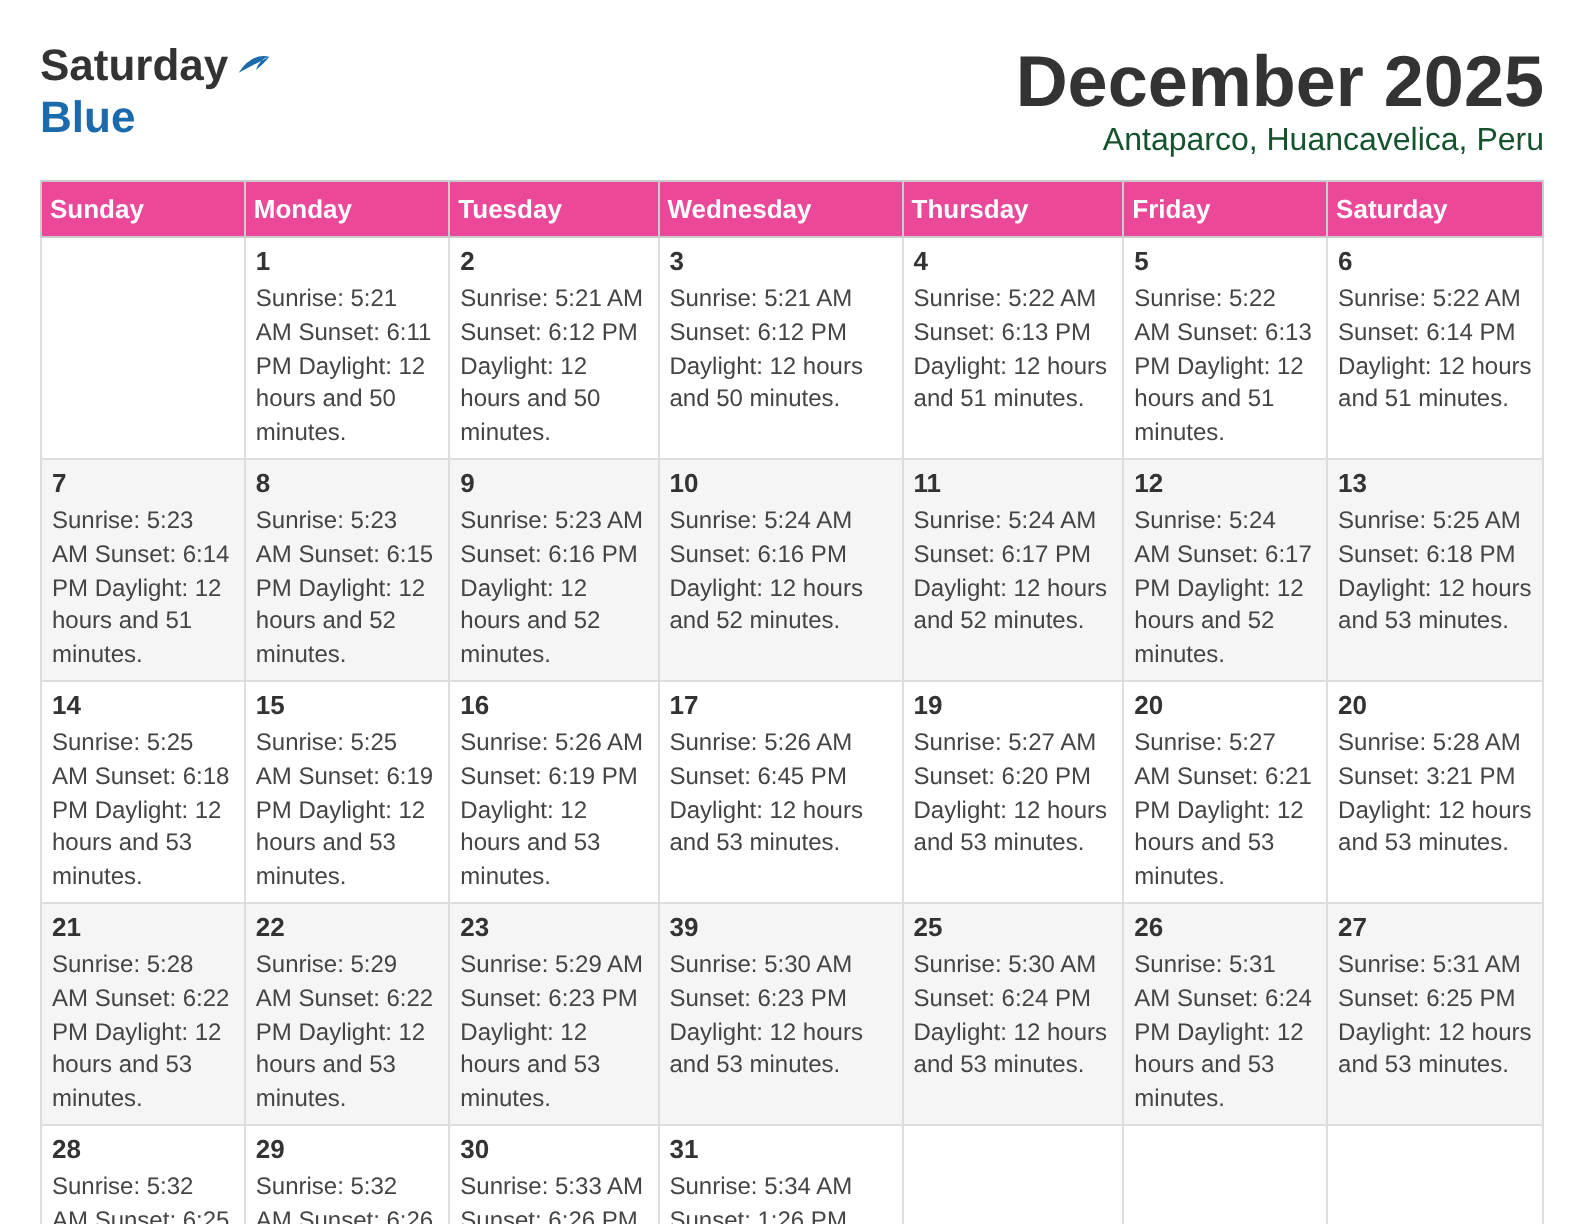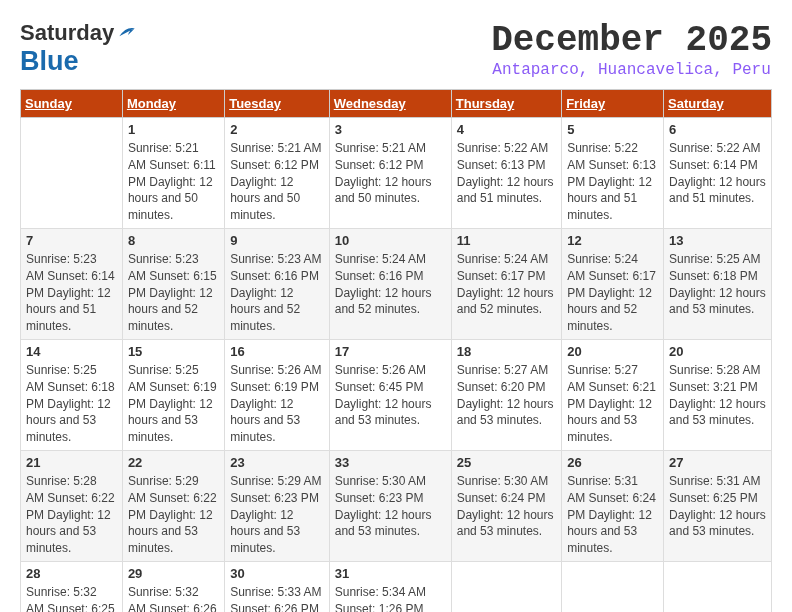--- a/index.html
+++ b/index.html
@@ -24,51 +24,49 @@
     .logo-text {
       display: flex;
       align-items: center;
     }
     .logo-general {
       font-size: 22px;
       font-weight: bold;
       color: #333;
     }
     .logo-blue {
-      font-size: 27px;
+      font-size: 22px;
       font-weight: bold;
       color: #1a6aad;
     }
     .logo-icon {
       width: 20px;
       height: 20px;
       margin-left: 2px;
     }
     .title-area {
-      text-align: center;
-      font-family: Liberation Mono, monospace;
+      text-align: right;
     }
     .month-title {
       font-size: 36px;
       font-weight: bold;
       color: #333;
     }
     .location-title {
       font-size: 16px;
-      color: #8b5cf6;
+      color: #14532d;
     }
     table {
       width: 100%;
       border-collapse: collapse;
       font-size: 11px;
     }
     thead tr {
-      background-color: #c2410c;
+      background-color: #ec4899;
       color: white;
-      text-decoration: underline;
     }
     thead th {
       padding: 6px 4px;
       text-align: left;
       font-size: 13px;
       font-weight: bold;
       border: 1px solid #ccc;
     }
     tbody tr {
       vertical-align: top;
@@ -249,21 +247,21 @@
 and 53 minutes.</div>
         </td>
         <td>
           <span class="day-number">17</span>
           <div class="day-info">Sunrise: 5:26 AM
 Sunset: 6:45 PM
 Daylight: 12 hours
 and 53 minutes.</div>
         </td>
         <td>
-          <span class="day-number">18</span>
+          <span class="day-number">19</span>
           <div class="day-info">Sunrise: 5:27 AM
 Sunset: 6:20 PM
 Daylight: 12 hours
 and 53 minutes.</div>
         </td>
         <td>
           <span class="day-number">20</span>
           <div class="day-info">Sunrise: 5:27 AM
 Sunset: 6:21 PM
 Daylight: 12 hours
@@ -293,21 +291,21 @@
 and 53 minutes.</div>
         </td>
         <td>
           <span class="day-number">23</span>
           <div class="day-info">Sunrise: 5:29 AM
 Sunset: 6:23 PM
 Daylight: 12 hours
 and 53 minutes.</div>
         </td>
         <td>
-          <span class="day-number">33</span>
+          <span class="day-number">39</span>
           <div class="day-info">Sunrise: 5:30 AM
 Sunset: 6:23 PM
 Daylight: 12 hours
 and 53 minutes.</div>
         </td>
         <td>
           <span class="day-number">25</span>
           <div class="day-info">Sunrise: 5:30 AM
 Sunset: 6:24 PM
 Daylight: 12 hours

